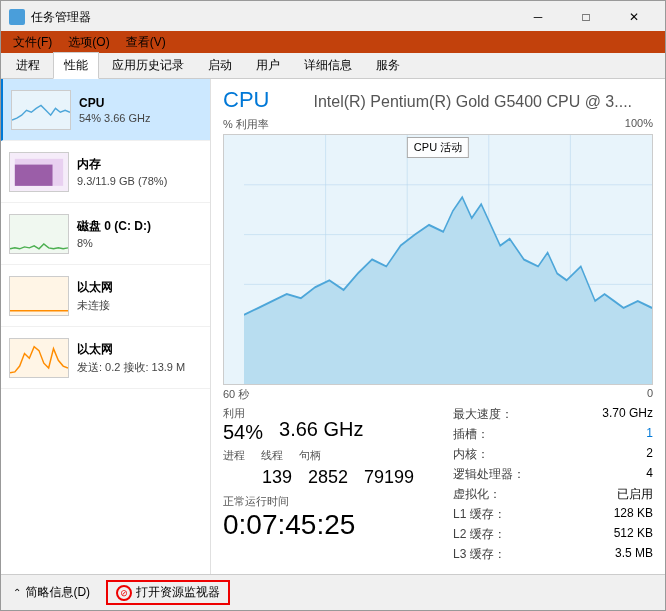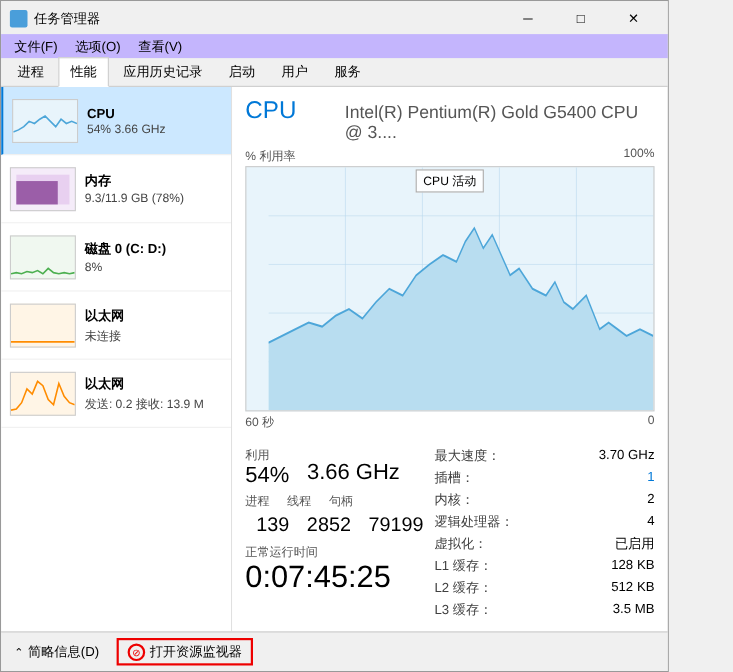--- a/index.html
+++ b/index.html
@@ -5,21 +5,21 @@
     * { margin: 0; padding: 0; box-sizing: border-box; }
     body {
       font-family: "Microsoft YaHei", "SimHei", sans-serif;
       font-size: 12px;
       background: #f0f0f0;
       width: 666px;
       height: 611px;
       overflow: hidden;
     }
     .window {
-      width: 608px;
+      width: 666px;
       height: 611px;
       background: #f0f0f0;
       border: 1px solid #999;
       display: flex;
       flex-direction: column;
     }
     
     .title-bar {
       background: #f0f0f0;
       display: flex;
@@ -59,21 +59,21 @@
       justify-content: center;
       color: #000;
     }
     
     .menu-bar {
       display: flex;
       gap: 0;
       padding: 0 4px;
       height: 22px;
       align-items: center;
-      background: #c4b5fd;
+      background: #c2410c;
     }
     .menu-item {
       padding: 2px 8px;
       font-size: 12px;
       cursor: pointer;
       color: #000;
     }
     
     .tab-bar {
       display: flex;
@@ -210,21 +210,21 @@
       border: 1px solid #aaa;
       padding: 2px 6px;
       font-size: 11px;
       white-space: nowrap;
       pointer-events: none;
     }
     
     .stats-area {
       display: flex;
       gap: 0;
-      margin-top: 11px;
+      margin-top: 0;
     }
     .stats-left {
       flex: 1;
     }
     .stats-right {
       width: 200px;
     }
     .stat-group {
       margin-bottom: 6px;
     }
@@ -346,20 +346,21 @@
     <span class="menu-item">选项(O)</span>
     <span class="menu-item">查看(V)</span>
   </div>
 
   <div class="tab-bar">
     <div class="tab">进程</div>
     <div class="tab active">性能</div>
     <div class="tab">应用历史记录</div>
     <div class="tab">启动</div>
     <div class="tab">用户</div>
+    <div class="tab">详细信息</div>
     <div class="tab">服务</div>
   </div>
 
   <div class="main-content">
 
     <div class="sidebar">
 
       <div class="sidebar-item active">
         <div class="sidebar-mini-chart cpu-mini">
           <svg viewBox="0 0 60 40" preserveAspectRatio="none">

